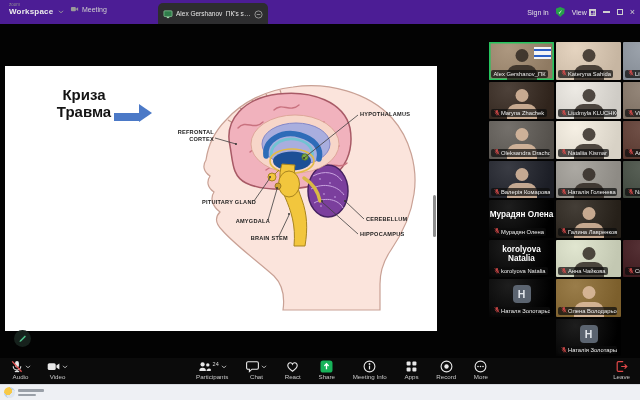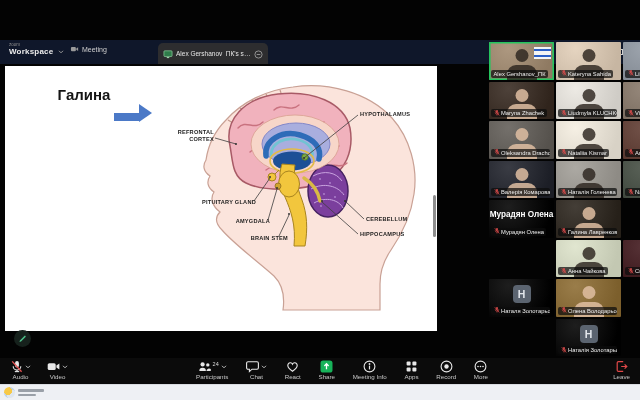--- a/index.html
+++ b/index.html
@@ -1,19 +1,19 @@
 <!DOCTYPE html>
 <html><head>
 <meta charset="utf-8">
 <style>
   html,body{margin:0;padding:0;background:#000;}
   #app{position:relative;width:640px;height:400px;overflow:hidden;background:#030303;
        font-family:"Liberation Sans",sans-serif;-webkit-font-smoothing:antialiased;}
   
-  .titlebar{position:absolute;left:0;top:0;width:640px;height:24px;background:#0f172a;margin-top:40px;}
+  .titlebar{position:absolute;left:0;top:0;width:640px;height:24px;background:#4c1d95;}
   .brand{position:absolute;left:9px;top:3px;line-height:1;color:#ececec;}
   .brand .b-small{display:block;font-size:4.5px;color:#8f8f8f;}
   .brand .b-main{display:block;font-size:8px;font-weight:bold;letter-spacing:.2px;}
   .brand-caret{position:absolute;left:58px;top:10px;}
   .meeting-tab{position:absolute;left:70px;top:5px;display:flex;align-items:center;gap:3px;color:#cfcfcf;font-size:7px;}
   .share-tab{position:absolute;left:158px;top:3px;width:110px;height:21px;background:#2d2d2f;
              border-radius:5px 5px 0 0;display:flex;align-items:center;gap:3px;padding:0 5px;box-sizing:border-box;}
   .share-tab .tab-label{font-size:6.5px;color:#e6e6e6;white-space:nowrap;overflow:hidden;text-overflow:ellipsis;flex:1;}
   .tb-right{position:absolute;right:5px;top:0;height:24px;display:flex;align-items:center;gap:7px;}
   .signin{font-size:7px;color:#e2e2e2;}
@@ -119,21 +119,22 @@
         <span class="gridicon"></span>
       </span>
       <span class="wc-min"></span>
       <span class="wc-max"></span>
       <span class="wc-close">×</span>
     </div>
   </div>
 
   <div class="slide">
     <div class="slide-lines">
-      <div>Галина</div>
+      <div>Криза</div>
+      <div>Травма</div>
     </div>
     <div class="arrow-shaft"></div>
     <div class="arrow-head"></div>
 
     <svg class="brain" viewBox="0 0 242 240">
 
       <path d="M115 3 C150 -2 190 8 214 34 C232 54 240 84 236 110 C233 132 224 150 213 166 C206 176 202 186 202 200 L202 226 L105 226 C107 212 104 200 96 192 C78 176 56 160 44 146 C36 138 38 132 42 128 C34 122 32 114 36 108 C30 104 28 98 32 92 C26 88 24 82 28 76 C30 62 36 48 48 36 C64 18 88 6 115 3 Z" fill="#fbe4dc" stroke="#c9a195" stroke-width="1.2"></path>
       <g stroke="#c49a8e" stroke-width="1.2" fill="none">
         <path d="M62 24 L72 32"></path>
           <path d="M74 16 L82 27"></path>
@@ -389,20 +390,32 @@
         <div class="pill">
           <span><svg width="6" height="8" viewBox="0 0 8 9">
               <rect x="2.9" y="0.5" width="2.2" height="4" rx="1.1" fill="#e14d4d"></rect>
               <path d="M1.6 3.6a2.4 2.4 0 0 0 4.8 0" fill="none" stroke="#e14d4d" stroke-width="0.9"></path>
               <line x1="4" y1="6.2" x2="4" y2="7.8" stroke="#e14d4d" stroke-width="0.9"></line>
               <line x1="1" y1="0.8" x2="7" y2="7.8" stroke="#e14d4d" stroke-width="1"></line>
             </svg></span>
           <span>Галина Лавренкова</span>
         </div>
       </div>
+      <div class="tile" style="left: 0px; top: 197.5px; background: radial-gradient(circle at 30% 18%, rgb(30, 30, 30), rgb(0, 0, 0) 78%);">
+        <div class="bigname">korolyova Natalia</div>
+        <div class="pill">
+          <span><svg width="6" height="8" viewBox="0 0 8 9">
+              <rect x="2.9" y="0.5" width="2.2" height="4" rx="1.1" fill="#e14d4d"></rect>
+              <path d="M1.6 3.6a2.4 2.4 0 0 0 4.8 0" fill="none" stroke="#e14d4d" stroke-width="0.9"></path>
+              <line x1="4" y1="6.2" x2="4" y2="7.8" stroke="#e14d4d" stroke-width="0.9"></line>
+              <line x1="1" y1="0.8" x2="7" y2="7.8" stroke="#e14d4d" stroke-width="1"></line>
+            </svg></span>
+          <span>korolyova Natalia</span>
+        </div>
+      </div>
       <div class="tile" style="left: 67px; top: 197.5px; background: radial-gradient(circle at 30% 18%, rgb(225, 230, 208), rgb(195, 200, 178) 78%);">
         <div class="ph-head" style="background: rgba(44, 36, 30, 0.82);"></div>
         <div class="ph-body" style="background: rgba(44, 36, 30, 0.82);"></div>
         <div class="pill">
           <span><svg width="6" height="8" viewBox="0 0 8 9">
               <rect x="2.9" y="0.5" width="2.2" height="4" rx="1.1" fill="#e14d4d"></rect>
               <path d="M1.6 3.6a2.4 2.4 0 0 0 4.8 0" fill="none" stroke="#e14d4d" stroke-width="0.9"></path>
               <line x1="4" y1="6.2" x2="4" y2="7.8" stroke="#e14d4d" stroke-width="0.9"></line>
               <line x1="1" y1="0.8" x2="7" y2="7.8" stroke="#e14d4d" stroke-width="1"></line>
             </svg></span>

